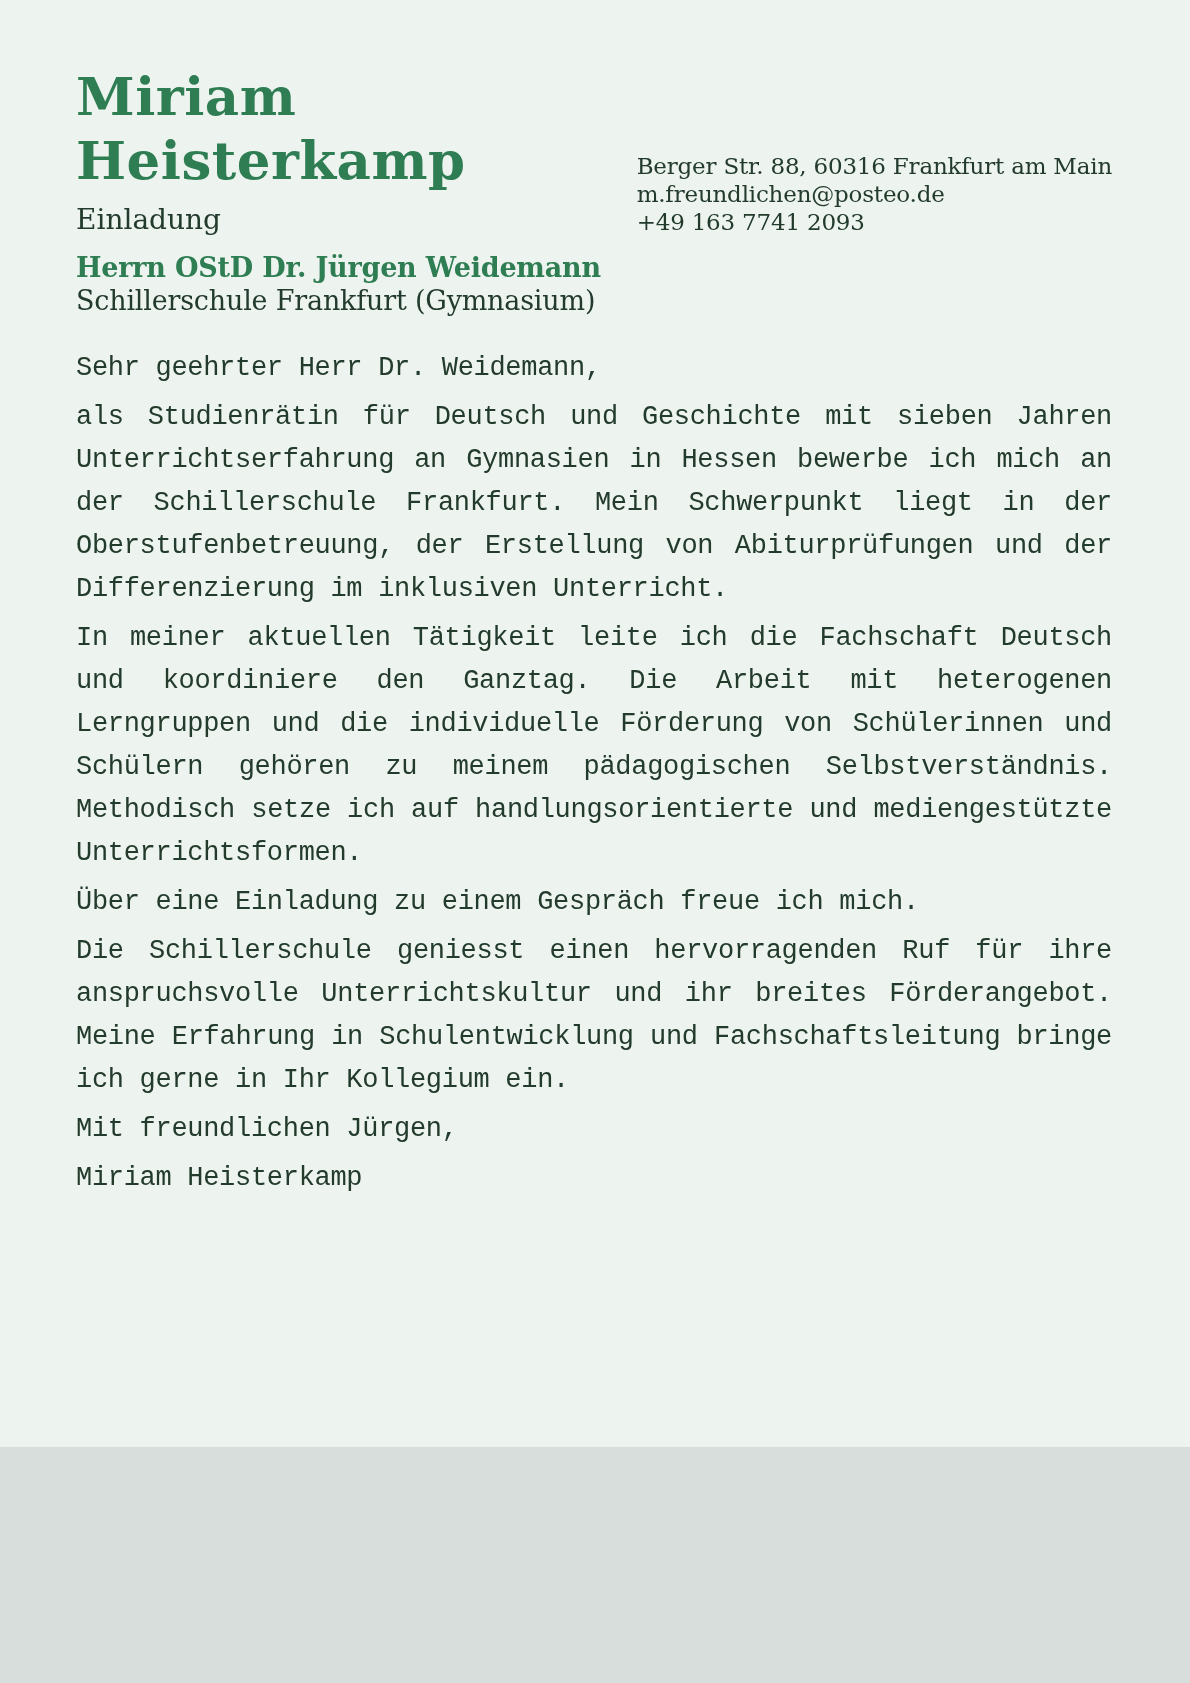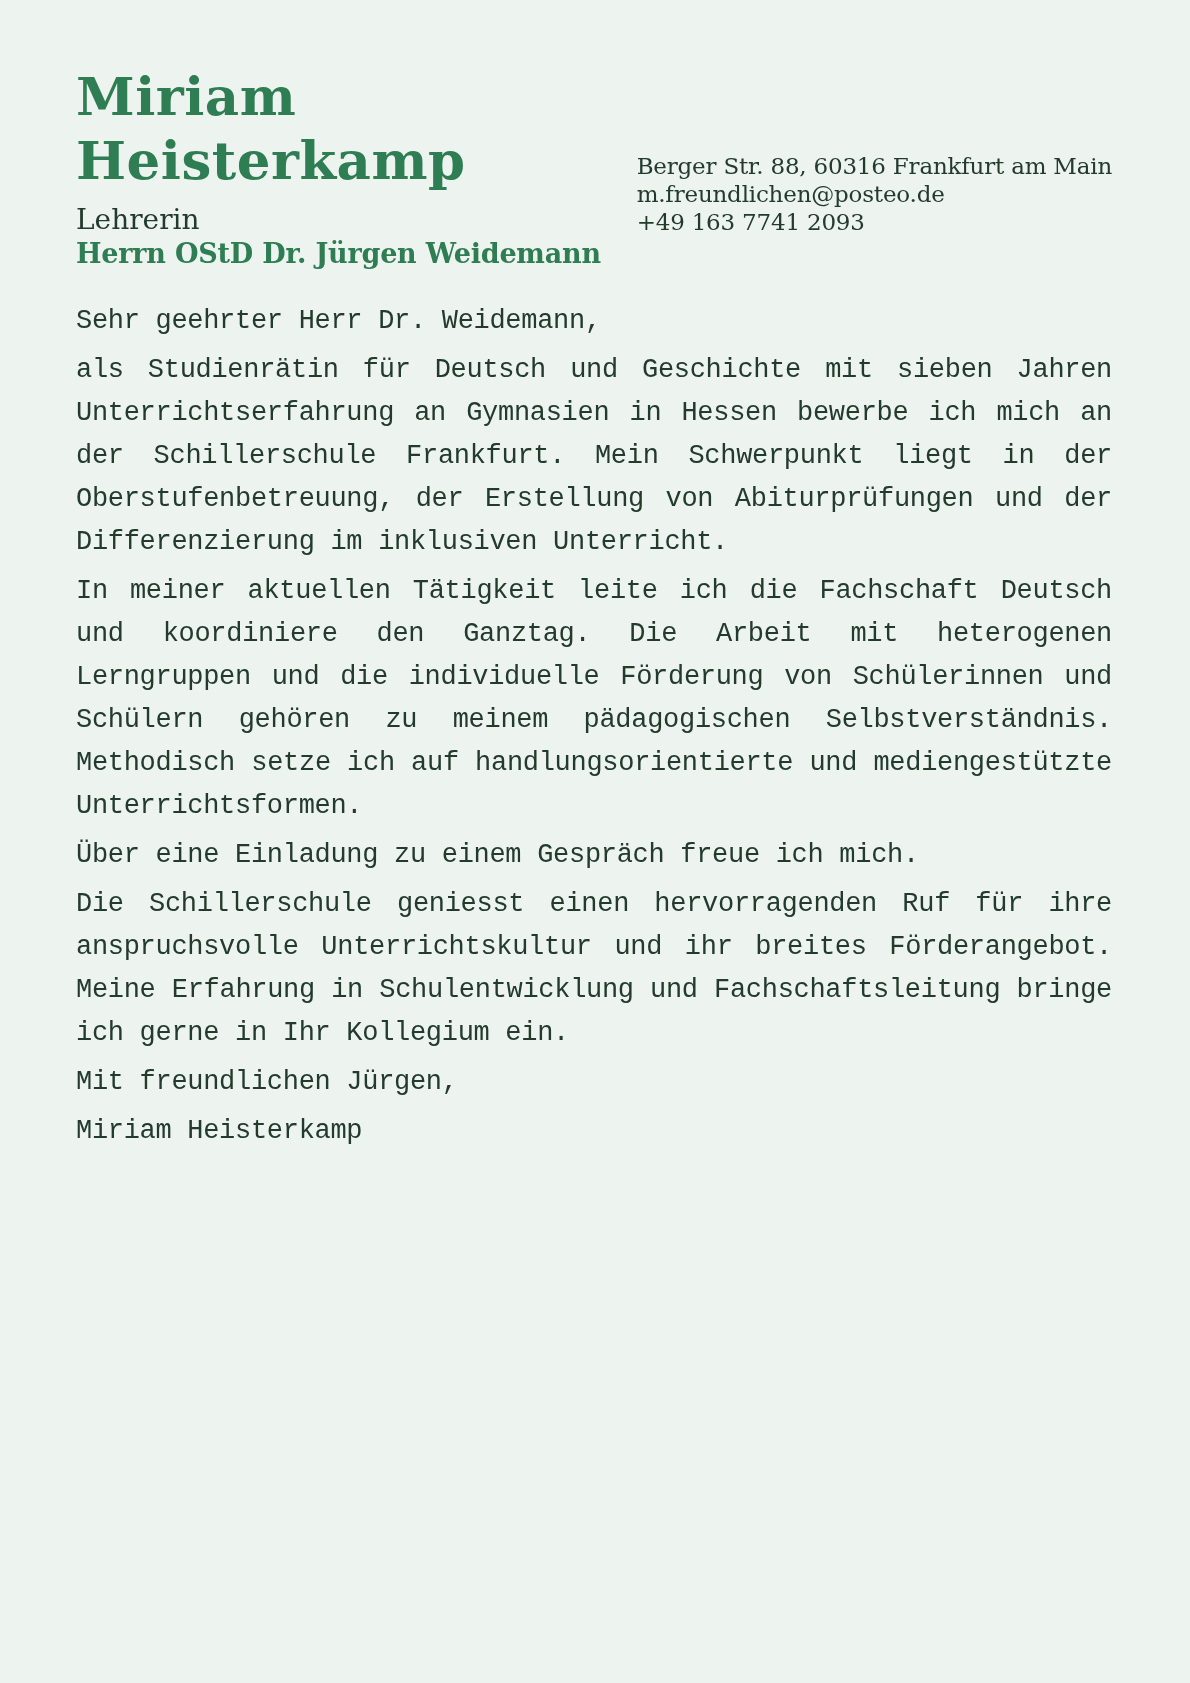--- a/index.html
+++ b/index.html
@@ -4,21 +4,21 @@
 <title>Anschreiben – Miriam Heisterkamp</title>
 <style>
   html, body {
     margin: 0;
     padding: 0;
     background: #d8dedb;
   }
   .page {
     position: relative;
     width: 1190px;
-    height: 1683px;
+    height: 1447px;
     margin: 0 auto;
     background: #edf3ee;
     box-sizing: border-box;
     padding: 64px 78px 0 76px;
     font-family: "DejaVu Serif", "Liberation Serif", serif;
     color: #233b2d;
     overflow: hidden;
   }
 
   
@@ -51,21 +51,21 @@
     letter-spacing: -0.2px;
   }
 
   
   .date {
     margin-top: 66px;
     font-size: 27px;
     line-height: 34px;
     letter-spacing: -0.2px;
   }
-  .recipient { margin-top: 1px; }
+  .recipient { margin-top: 15px; }
   .recipient-name {
     font-size: 27px;
     line-height: 33px;
     font-weight: 700;
     color: #2e7d53;
     letter-spacing: -0.2px;
   }
   .recipient-org {
     font-size: 27px;
     line-height: 33px;
@@ -90,33 +90,34 @@
 <body>
 
 <div class="page">
 
   <header class="header">
     <div class="identity">
       <h1 class="name">
         <span class="name-line">Miriam</span>
         <span class="name-line">Heisterkamp</span>
       </h1>
-      <div class="role">Lehrerin</div>
+      <div class="role">Einladung</div>
     </div>
     <address class="contact">
       <div>Berger Str. 88, 60316 Frankfurt am Main</div>
       <div>m.freundlichen@posteo.de</div>
       <div>+49 163 7741 2093</div>
     </address>
   </header>
 
   <main>
 
     <div class="recipient">
       <div class="recipient-name">Herrn OStD Dr. Jürgen Weidemann</div>
+      <div class="recipient-org">Schillerschule Frankfurt (Gymnasium)</div>
     </div>
 
     <div class="letter-text">
       <p class="para">Sehr geehrter Herr Dr. Weidemann,</p>
       <p class="para justify">als Studienrätin für Deutsch und Geschichte mit sieben Jahren Unterrichtserfahrung an Gymnasien in Hessen bewerbe ich mich an der Schillerschule Frankfurt. Mein Schwerpunkt liegt in der Oberstufenbetreuung, der Erstellung von Abiturprüfungen und der Differenzierung im inklusiven Unterricht.</p>
       <p class="para justify">In meiner aktuellen Tätigkeit leite ich die Fachschaft Deutsch und koordiniere den Ganztag. Die Arbeit mit heterogenen Lerngruppen und die individuelle Förderung von Schülerinnen und Schülern gehören zu meinem pädagogischen Selbstverständnis. Methodisch setze ich auf handlungsorientierte und mediengestützte Unterrichtsformen.</p>
       <p class="para">Über eine Einladung zu einem Gespräch freue ich mich.</p>
       <p class="para justify">Die Schillerschule geniesst einen hervorragenden Ruf für ihre anspruchsvolle Unterrichtskultur und ihr breites Förderangebot. Meine Erfahrung in Schulentwicklung und Fachschaftsleitung bringe ich gerne in Ihr Kollegium ein.</p>
       <p class="para">Mit freundlichen Jürgen,</p>
       <p class="para">Miriam Heisterkamp</p>

